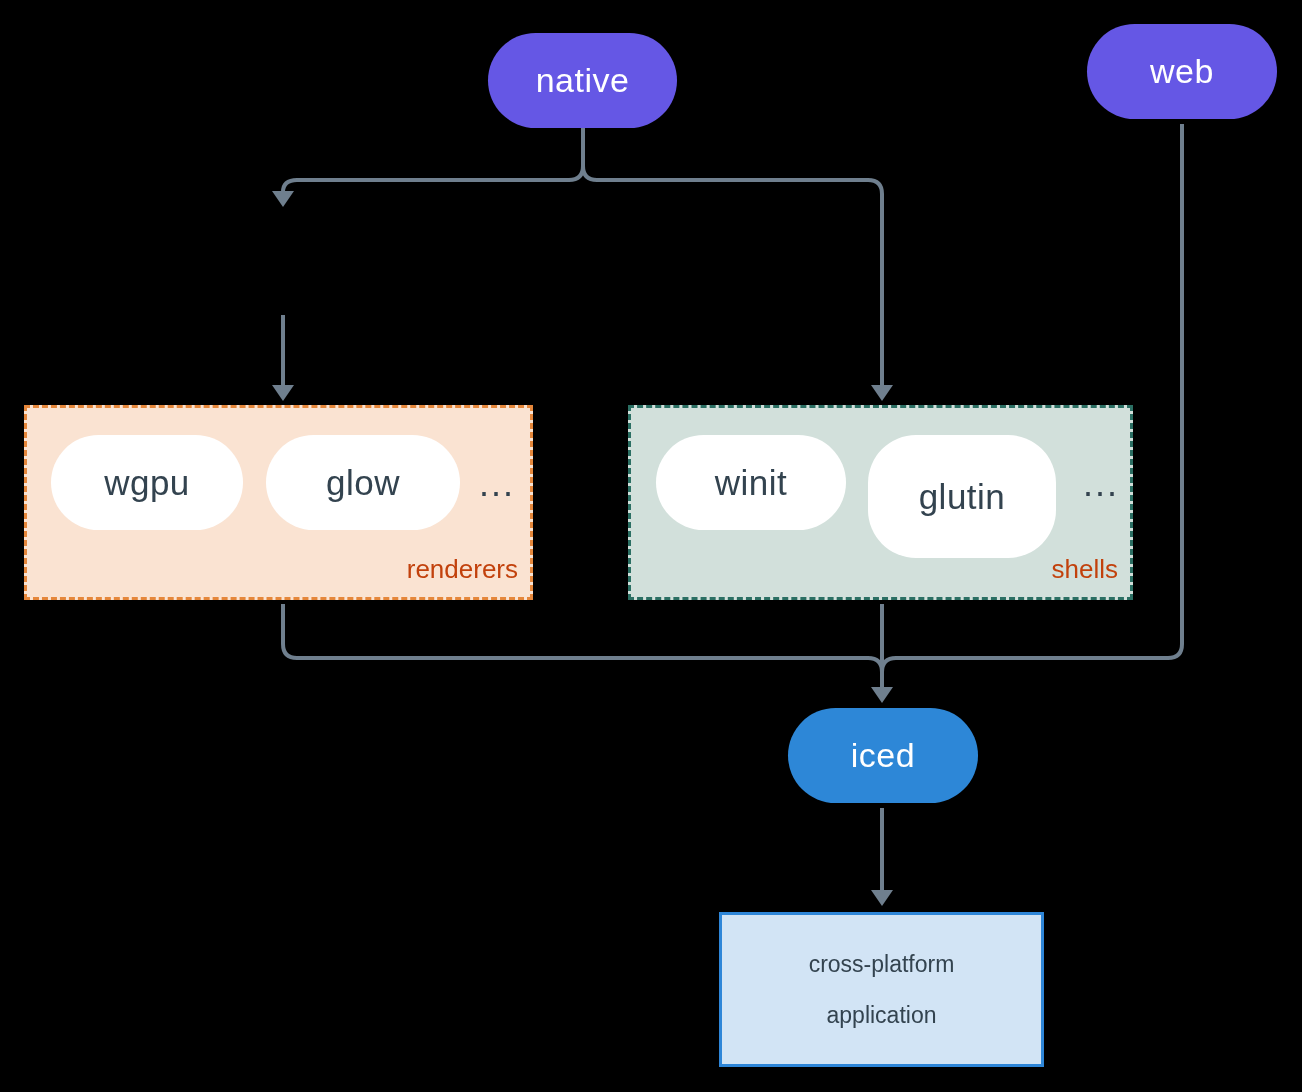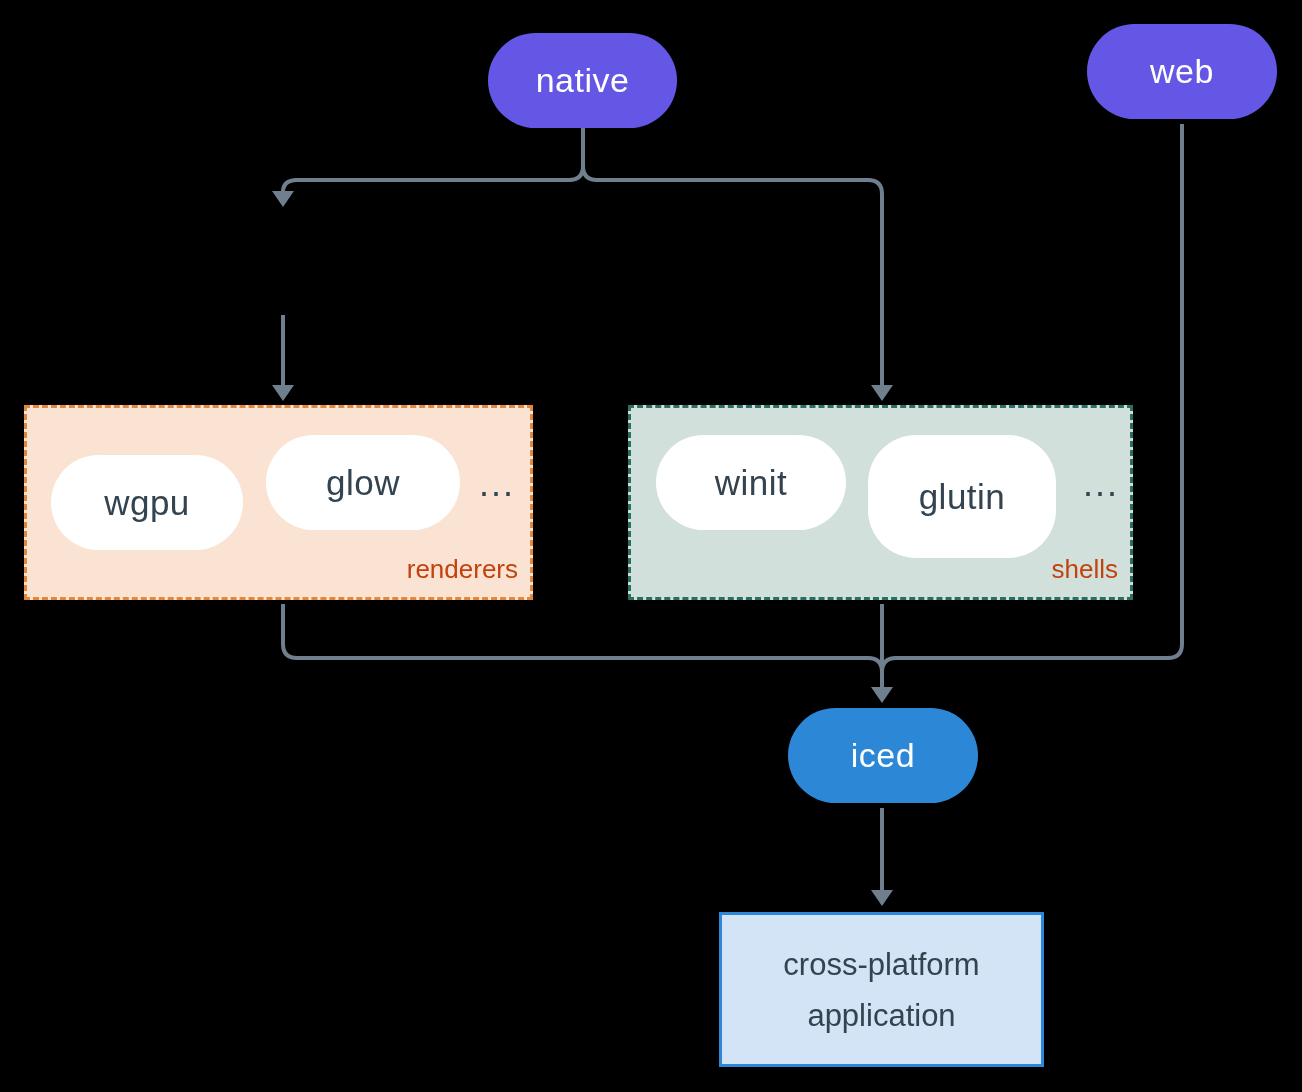--- a/index.html
+++ b/index.html
@@ -77,21 +77,21 @@
     width: 325px;
     height: 155px;
     box-sizing: border-box;
     background: #d2e4f5;
     border: 3px solid #2e86d8;
     display: flex;
     flex-direction: column;
     align-items: center;
     justify-content: center;
     color: #33434f;
-    font-size: 31px;
+    font-size: 23px;
     line-height: 51px;
     text-align: center;
   }
 </style>
 </head>
 <body>
 
 <div class="canvas">
 
   <svg class="connector-layer" viewBox="0 0 1302 1092" fill="none" xmlns="http://www.w3.org/2000/svg">
@@ -116,21 +116,21 @@
   <div class="pill purple" style="left:488px; top:33px; width:189px; height:95px;">
     <span>native</span>
   </div>
 
   <div class="pill purple" style="left:1087px; top:24px; width:190px; height:95px;">
     <span>web</span>
   </div>
 
 
   <div class="groupbox renderers" style="left:24px; top:405px; width:509px; height:195px;">
-    <div class="chip" style="left:24px; top:27px; width:192px; height:95px;margin-top:20px;">
+    <div class="chip" style="left:24px; top:27px; width:192px; height:95px;">
       <span>wgpu</span>
     </div>
     <div class="chip" style="left:239px; top:27px; width:194px; height:95px;">
       <span>glow</span>
     </div>
     <div class="ellipsis">...</div>
     <div class="group-label">renderers</div>
   </div>
 
   <div class="groupbox shells" style="left:628px; top:405px; width:505px; height:195px;">

